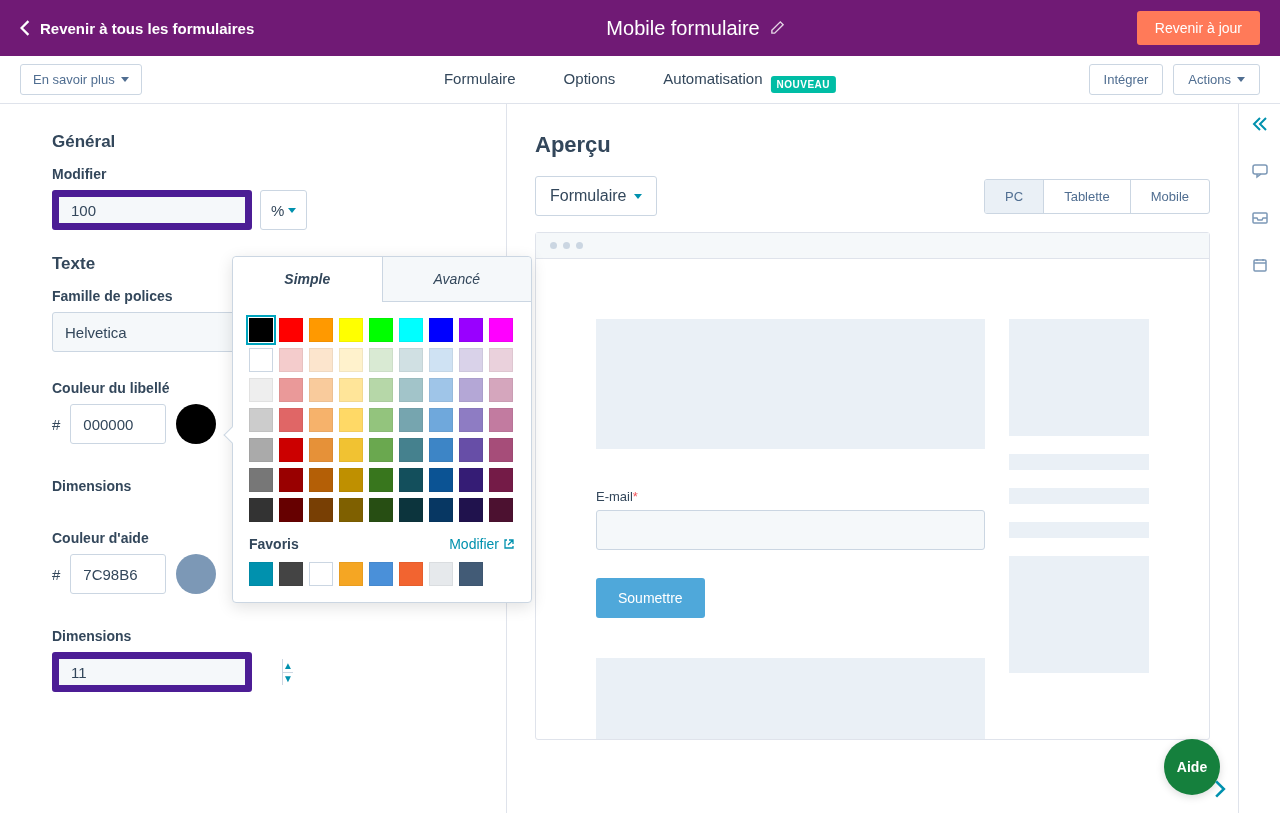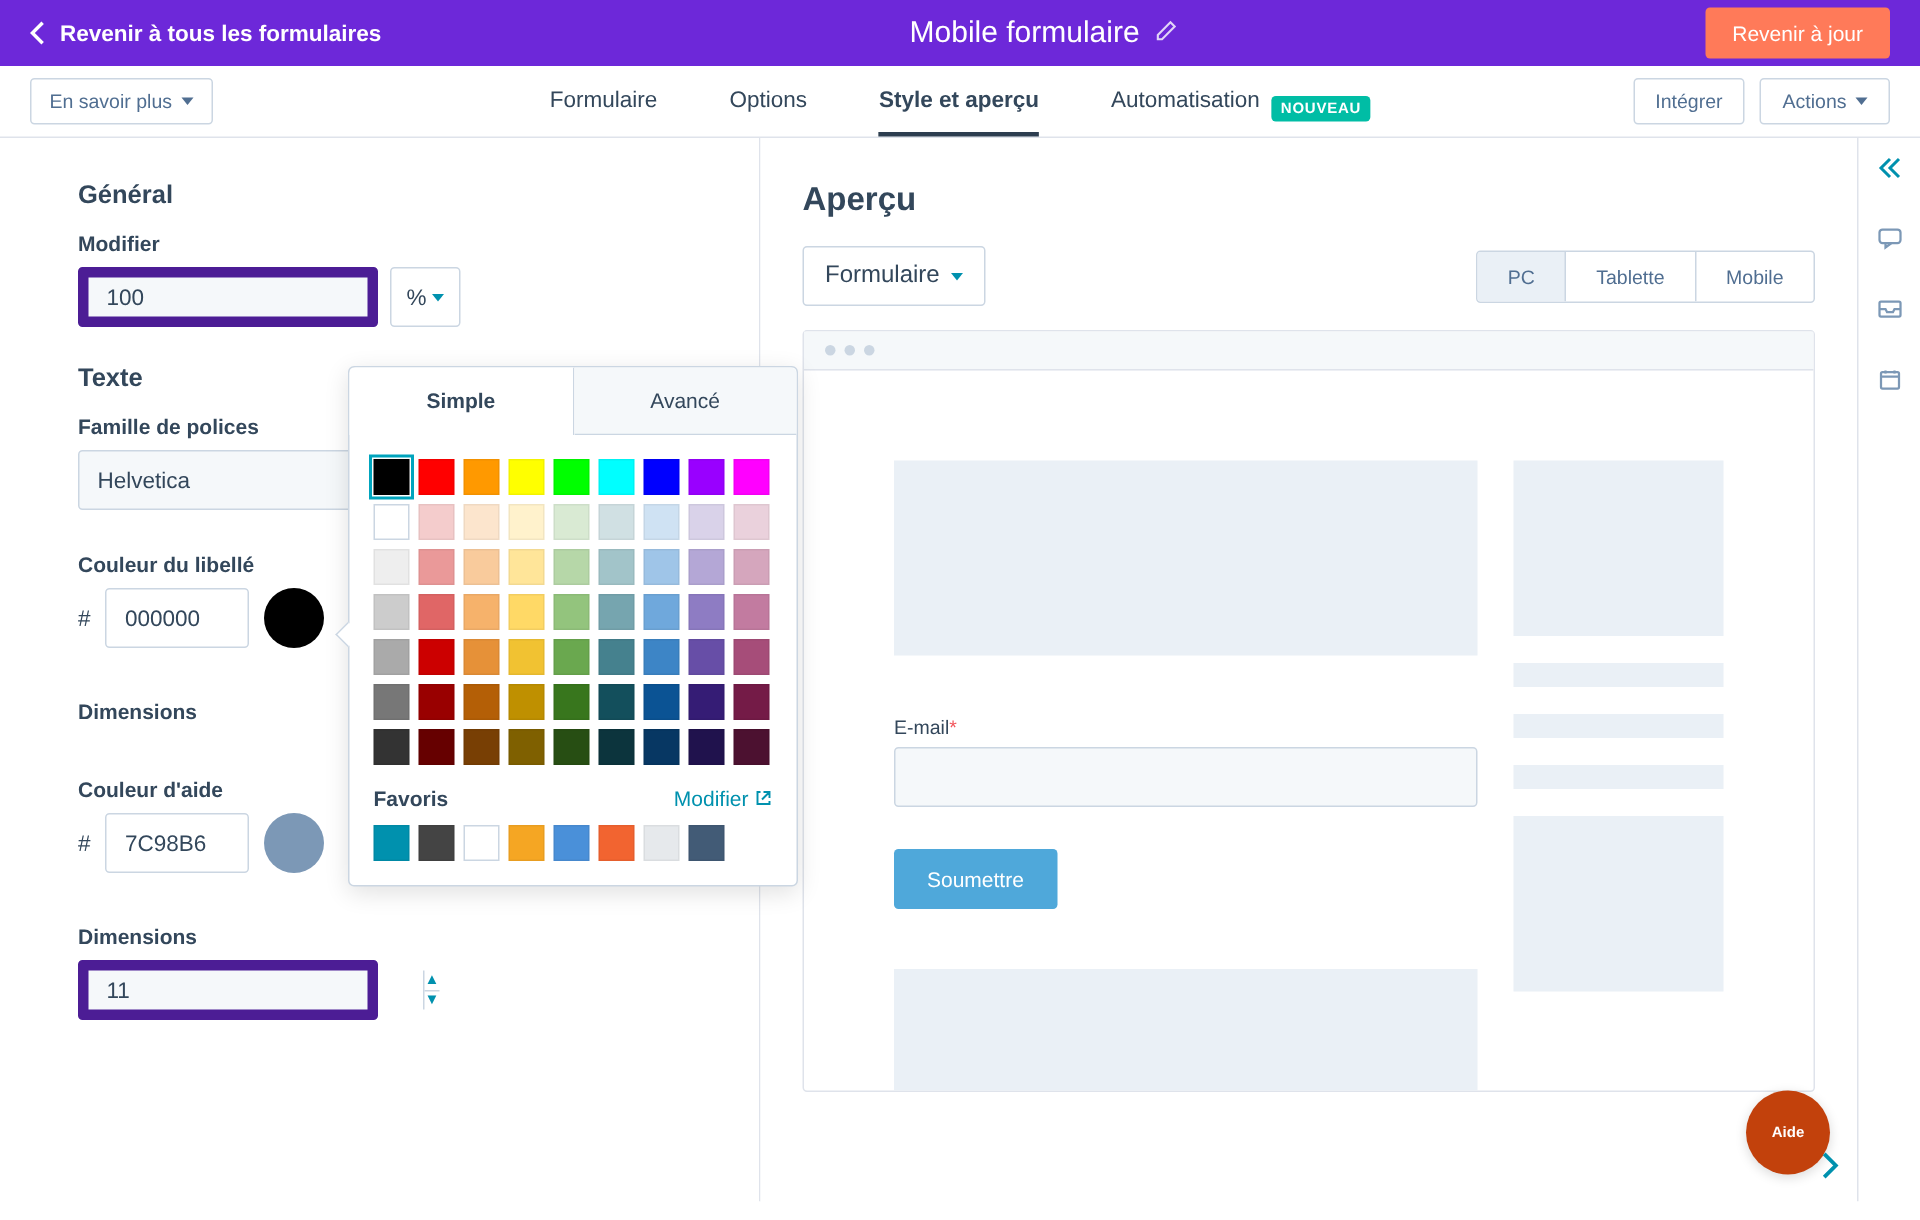--- a/index.html
+++ b/index.html
@@ -1,18 +1,18 @@
 <!DOCTYPE html>
 <html><head>
 <meta charset="utf-8">
 <style>
 * { box-sizing: border-box; margin: 0; padding: 0; }
 body { font-family: -apple-system, BlinkMacSystemFont, "Segoe UI", Helvetica, Arial, sans-serif; font-size: 14px; color: #33475b; background: #fff; overflow: hidden; }
 
-.topbar { background: #6d28d9; height: 44px; display: flex; align-items: center; padding: 0 20px; color: #fff; }
+.topbar { background: #701a75; height: 56px; display: flex; align-items: center; padding: 0 20px; color: #fff; }
 .back-link { display: flex; align-items: center; gap: 10px; font-weight: 600; font-size: 15px; cursor: pointer; }
 .back-link svg { width: 10px; height: 16px; }
 .title-center { flex: 1; display: flex; justify-content: center; align-items: center; gap: 10px; font-size: 20px; font-weight: 500; }
 .title-center .pencil { opacity: 0.8; cursor: pointer; }
 .update-btn { background: #ff7a59; color: #fff; border: none; padding: 9px 18px; border-radius: 3px; font-size: 14px; font-weight: 500; cursor: pointer; }
 
 .subbar { height: 48px; border-bottom: 1px solid #dfe3eb; display: flex; align-items: center; padding: 0 20px 0 20px; position: relative; }
 .learn-more { border: 1px solid #cbd6e2; color: #506e91; background: #fff; padding: 7px 12px; border-radius: 3px; font-size: 13px; cursor: pointer; display: flex; align-items: center; gap: 6px; }
 .tabs { position: absolute; left: 50%; transform: translateX(-50%); display: flex; gap: 48px; height: 100%; align-items: center; }
 .tab { color: #33475b; font-size: 15px; height: 100%; display: flex; align-items: center; border-bottom: 3px solid transparent; cursor: pointer; position: relative; gap: 8px; }
@@ -66,27 +66,27 @@
 .req { color: #f2545b; }
 .form-input { border: 1px solid #cbd6e2; background: #f5f8fa; border-radius: 3px; height: 40px; width: 100%; margin-bottom: 28px; }
 .submit-btn { background: #4fa8da; color: #fff; border: none; padding: 12px 22px; border-radius: 3px; font-size: 14px; cursor: pointer; margin-bottom: 40px; }
 .ph-hero2 { height: 140px; margin-top: 0; }
 .ph-side-lg { height: 117px; }
 .ph-side-sm { height: 16px; }
 
 .side-rail svg { width: 16px; height: 16px; color: #0091ae; cursor: pointer; }
 .collapse-icon { color: #0091ae; }
 
-.help-fab { position: absolute; right: 18px; bottom: 18px; width: 56px; height: 56px; border-radius: 50%; background: #c2410c; color: #fff; display: flex; align-items: center; justify-content: center; font-weight: 600; font-size: 10px; cursor: pointer; box-shadow: 0 2px 8px rgba(0,0,0,0.15); }
+.help-fab { position: absolute; right: 18px; bottom: 18px; width: 56px; height: 56px; border-radius: 50%; background: #15803d; color: #fff; display: flex; align-items: center; justify-content: center; font-weight: 600; font-size: 14px; cursor: pointer; box-shadow: 0 2px 8px rgba(0,0,0,0.15); }
 .nav-chevron { position: absolute; right: 12px; bottom: 12px; color: #0091ae; cursor: pointer; }
 
 .color-popover { position: absolute; left: 232px; top: 152px; width: 300px; background: #fff; border: 1px solid #cbd6e2; border-radius: 4px; box-shadow: 0 4px 16px rgba(0,0,0,0.12); z-index: 100; }
 .popover-arrow { position: absolute; left: -7px; top: 172px; width: 12px; height: 12px; background: #fff; border-left: 1px solid #cbd6e2; border-bottom: 1px solid #cbd6e2; transform: rotate(45deg); }
 .pop-tabs { display: flex; }
-.pop-tab { flex: 1; text-align: center; padding: 14px 0; font-size: 14px; cursor: pointer; border-bottom: 1px solid #cbd6e2; background: #f5f8fa; color: #33475b; }
+.pop-tab { flex: 1; text-align: center; padding: 14px 0; font-size: 14px; cursor: pointer; border-bottom: 1px solid #cbd6e2; background: #f5f8fa; color: #33475b; font-style: italic; }
 .pop-tab.active { background: #fff; font-weight: 600; border-bottom: none; }
 .pop-tab:first-child { border-right: 1px solid #cbd6e2; border-top-left-radius: 4px; }
 .pop-tab:last-child { border-top-right-radius: 4px; }
 .pop-body { padding: 16px; }
 .color-grid { display: grid; grid-template-columns: repeat(9, 24px); gap: 6px; margin-bottom: 14px; }
 .color-cell { width: 24px; height: 24px; cursor: pointer; border: 1px solid rgba(0,0,0,0.05); }
 .color-cell.selected { outline: 2px solid #00a4bd; outline-offset: 1px; }
 .fav-row { display: flex; align-items: center; justify-content: space-between; margin-bottom: 10px; }
 .fav-label { font-weight: 700; font-size: 14px; }
 .modify-link { color: #0091ae; font-size: 14px; font-weight: 500; cursor: pointer; display: flex; align-items: center; gap: 4px; }
@@ -117,21 +117,20 @@
 </div>
 
 <div class="subbar">
   <button class="learn-more">
     <span>En savoir plus</span>
     <span class="caret-down caret-down-sm"></span>
   </button>
   <div class="tabs">
     <div class="tab">Formulaire</div>
     <div class="tab">Options</div>
-    <div class="tab active">Style et aperçu</div>
     <div class="tab">
       <span>Automatisation</span>
       <span class="badge-new">NOUVEAU</span>
     </div>
   </div>
   <div class="right-actions">
     <button class="secondary-btn">Intégrer</button>
     <button class="secondary-btn">
       <span>Actions</span>
       <span class="caret-down caret-down-sm"></span>

